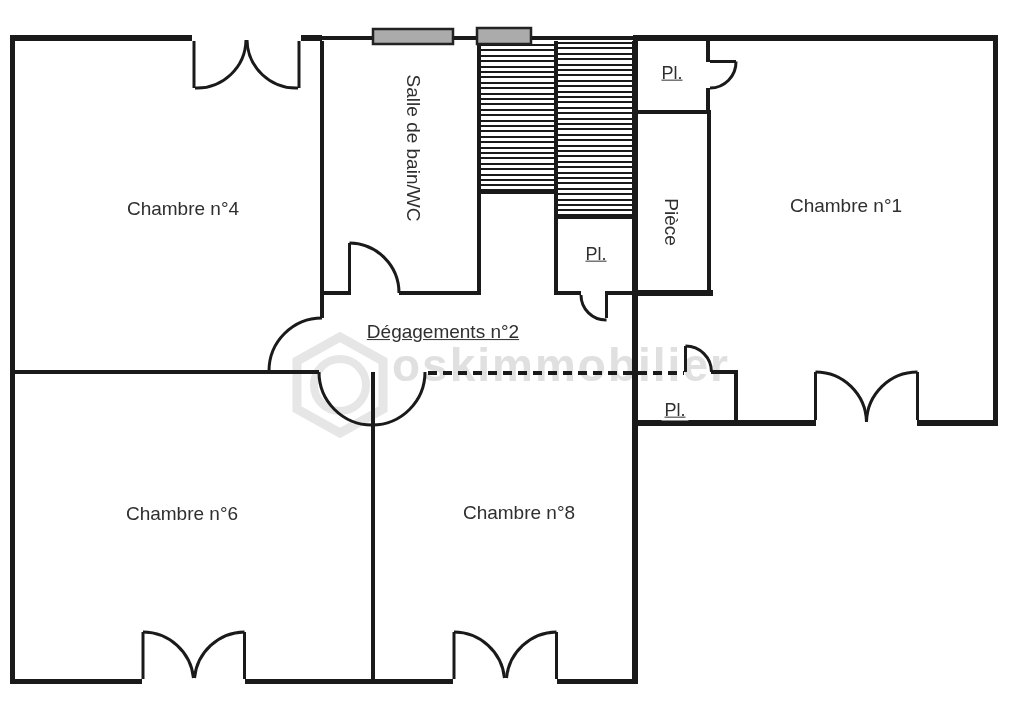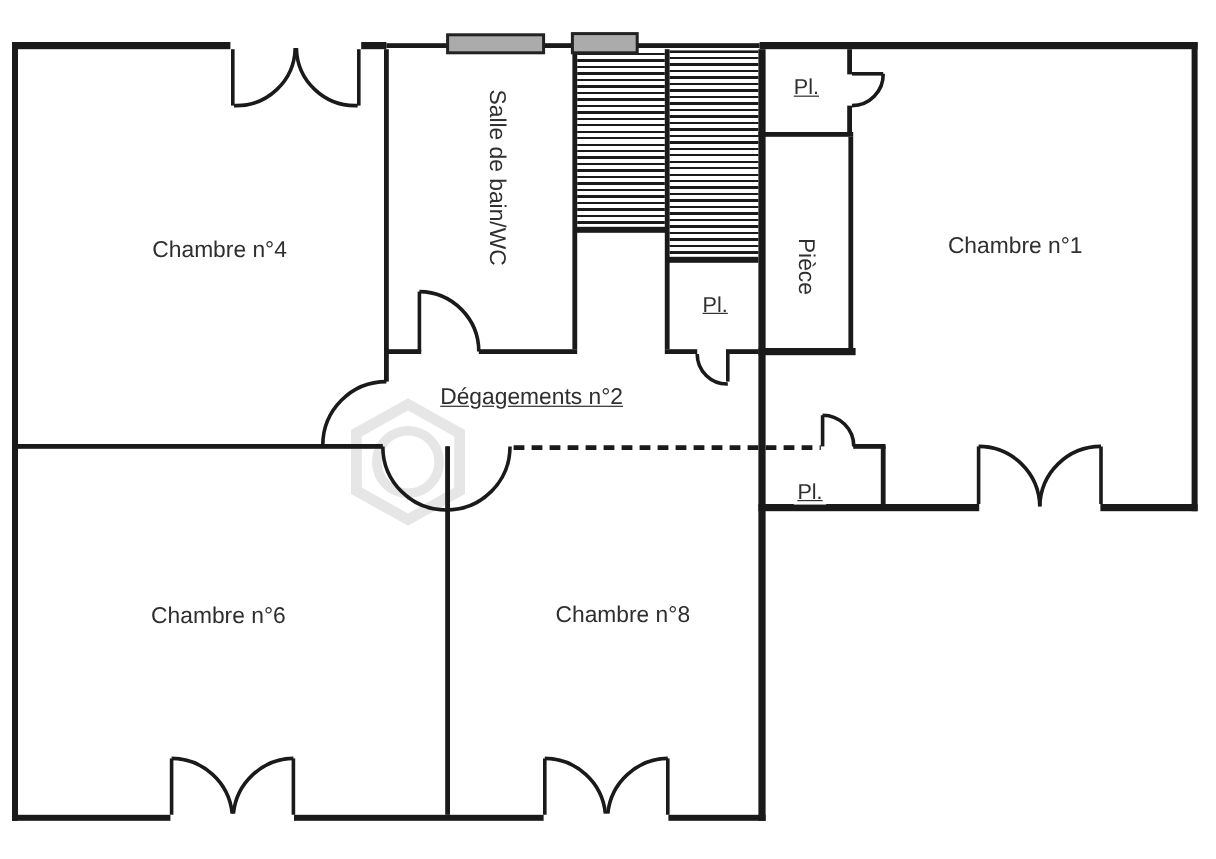--- a/index.html
+++ b/index.html
@@ -19,20 +19,21 @@
 </head>
 <body>
 
 <div id="stage">
 
   <div id="watermark">
     <svg width="1013" height="716">
       <polygon points="340,337 383,361 383,409 340,433 297,409 297,361" fill="none" stroke="#e6e6e6" stroke-width="9"></polygon>
       <circle cx="340" cy="385" r="26" fill="none" stroke="#e6e6e6" stroke-width="8"></circle>
     </svg>
+    <div id="watermark-text">oskimmobilier</div>
   </div>
 
   <div class="stairs" style="left:481px;top:44px;width:73px;height:146px;"></div>
   <div class="stairs" style="left:558px;top:42px;width:74px;height:172px;"></div>
 
   <svg id="plan-svg" width="1013" height="716" viewBox="0 0 1013 716">
     <g fill="#1a1a1a" stroke="none">
 
       <rect x="10" y="35" width="182" height="6"></rect>
       <rect x="301" y="35" width="21" height="6"></rect>

